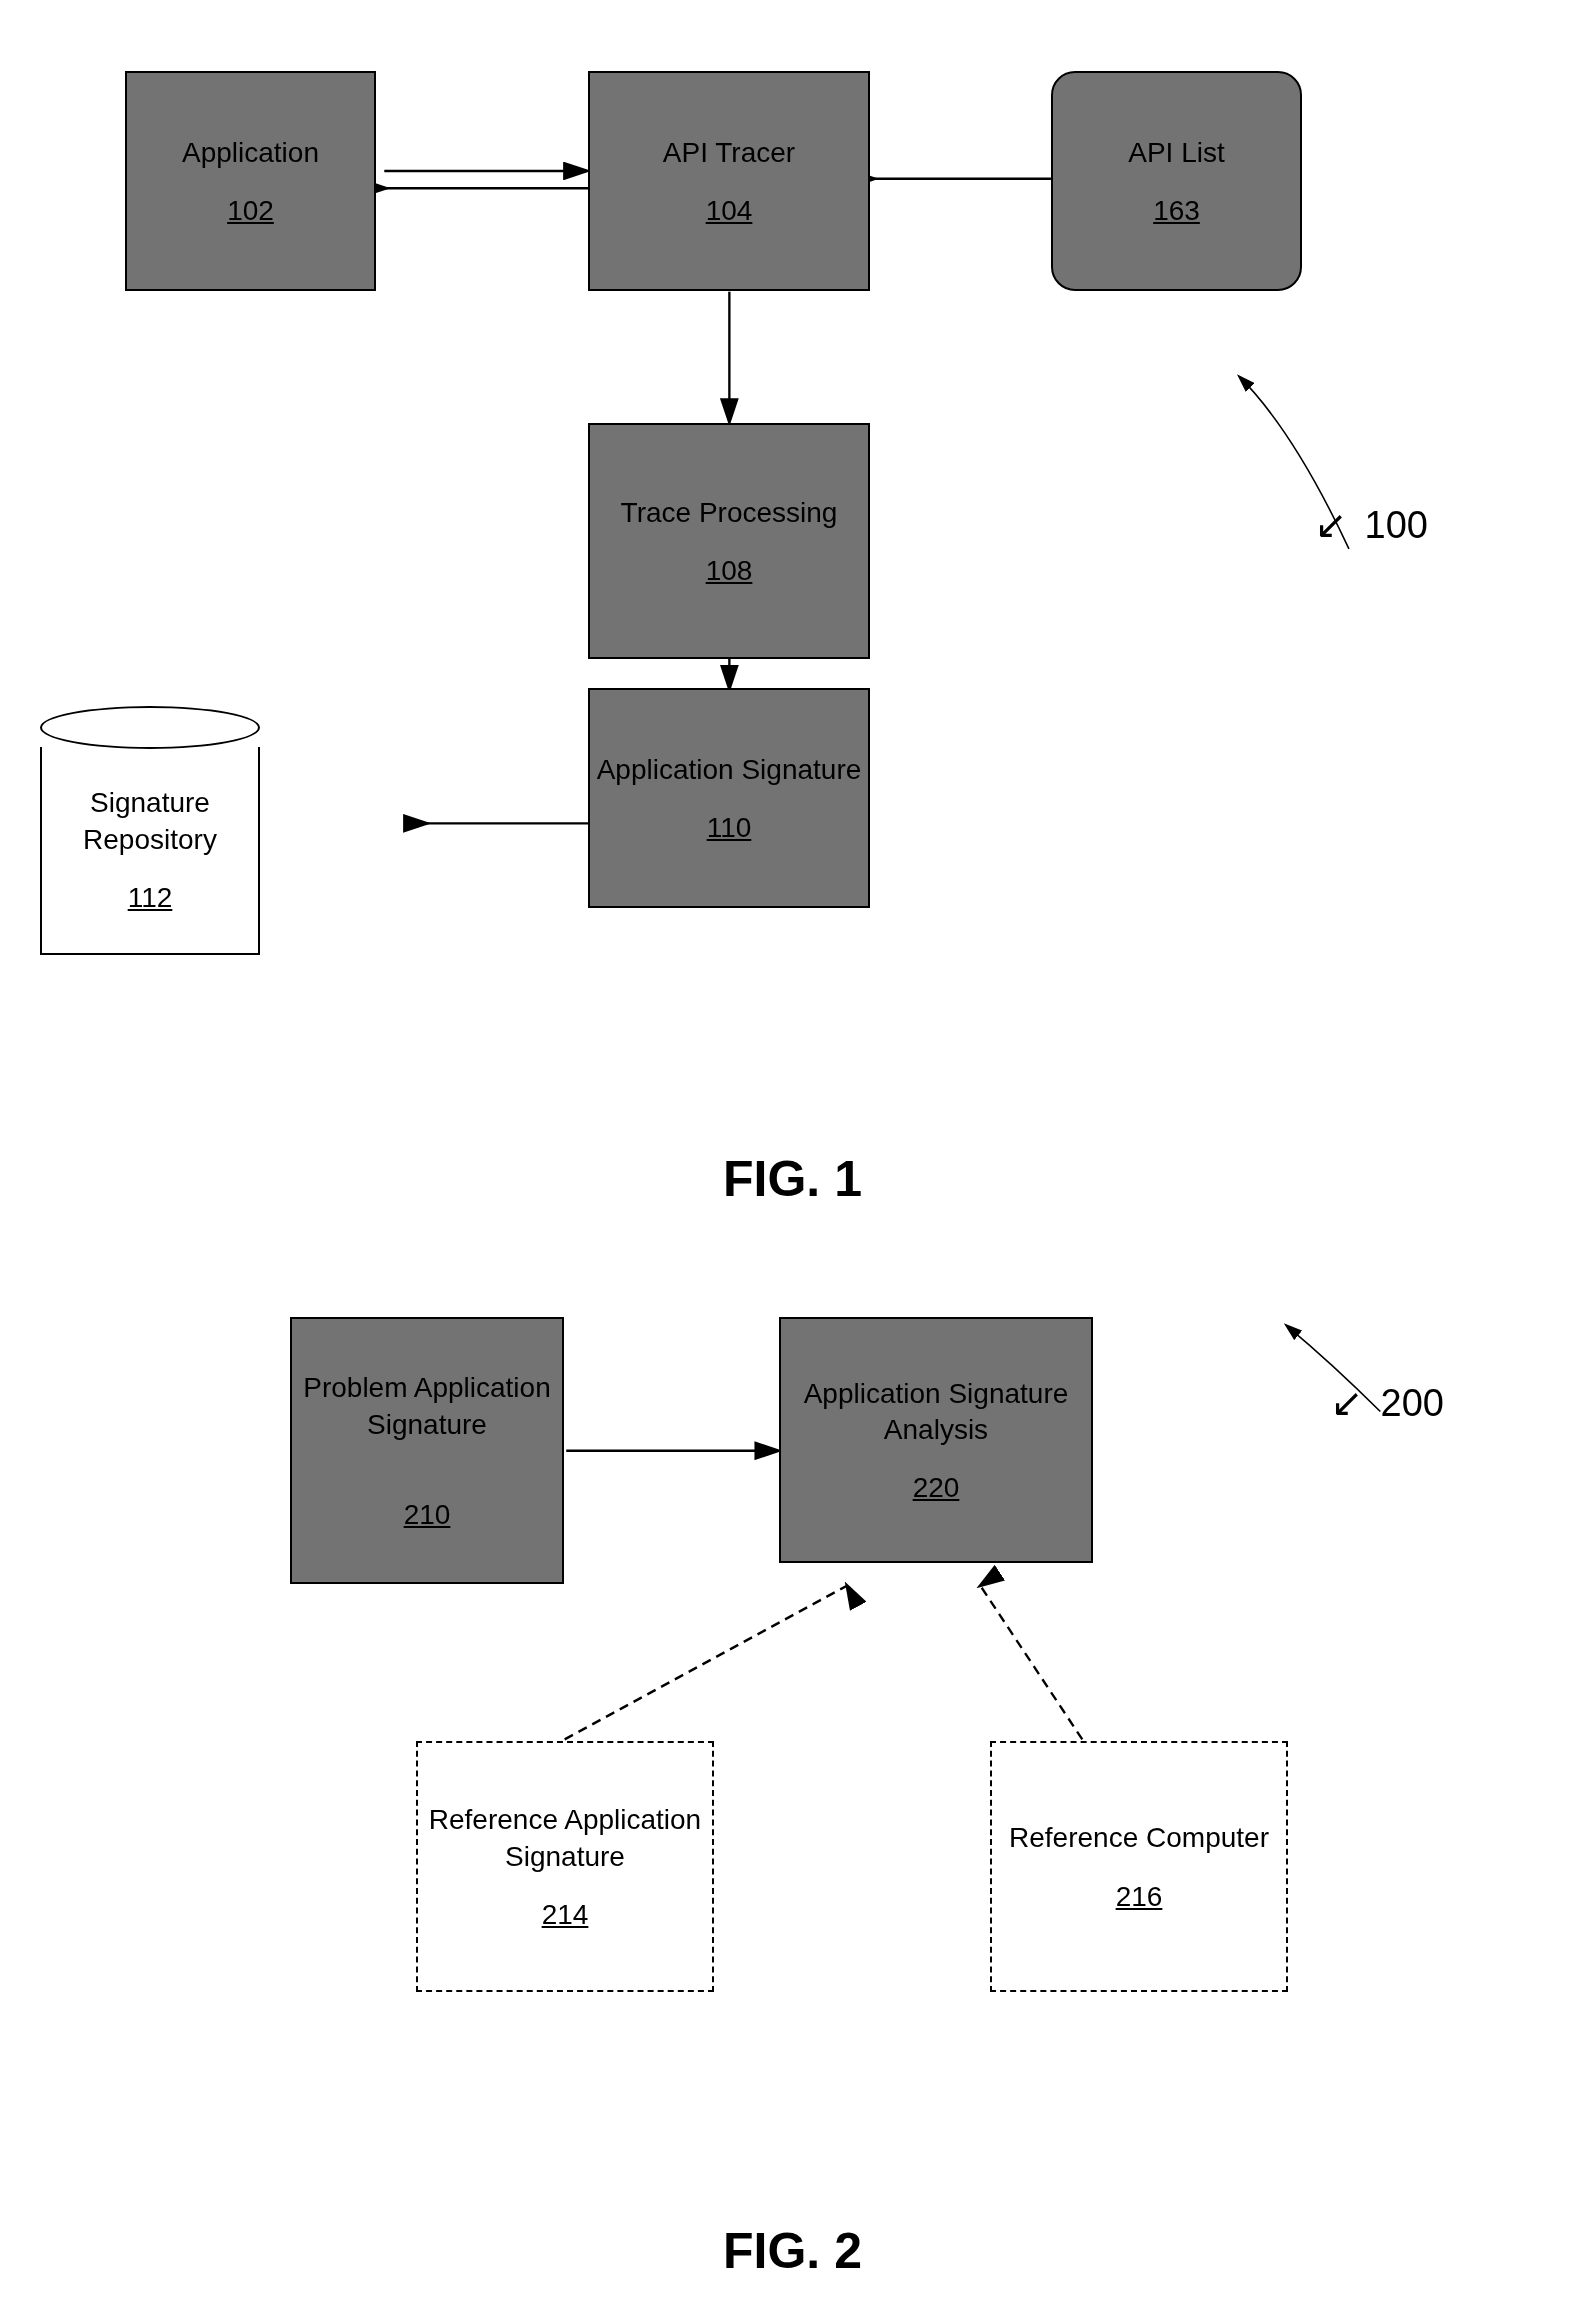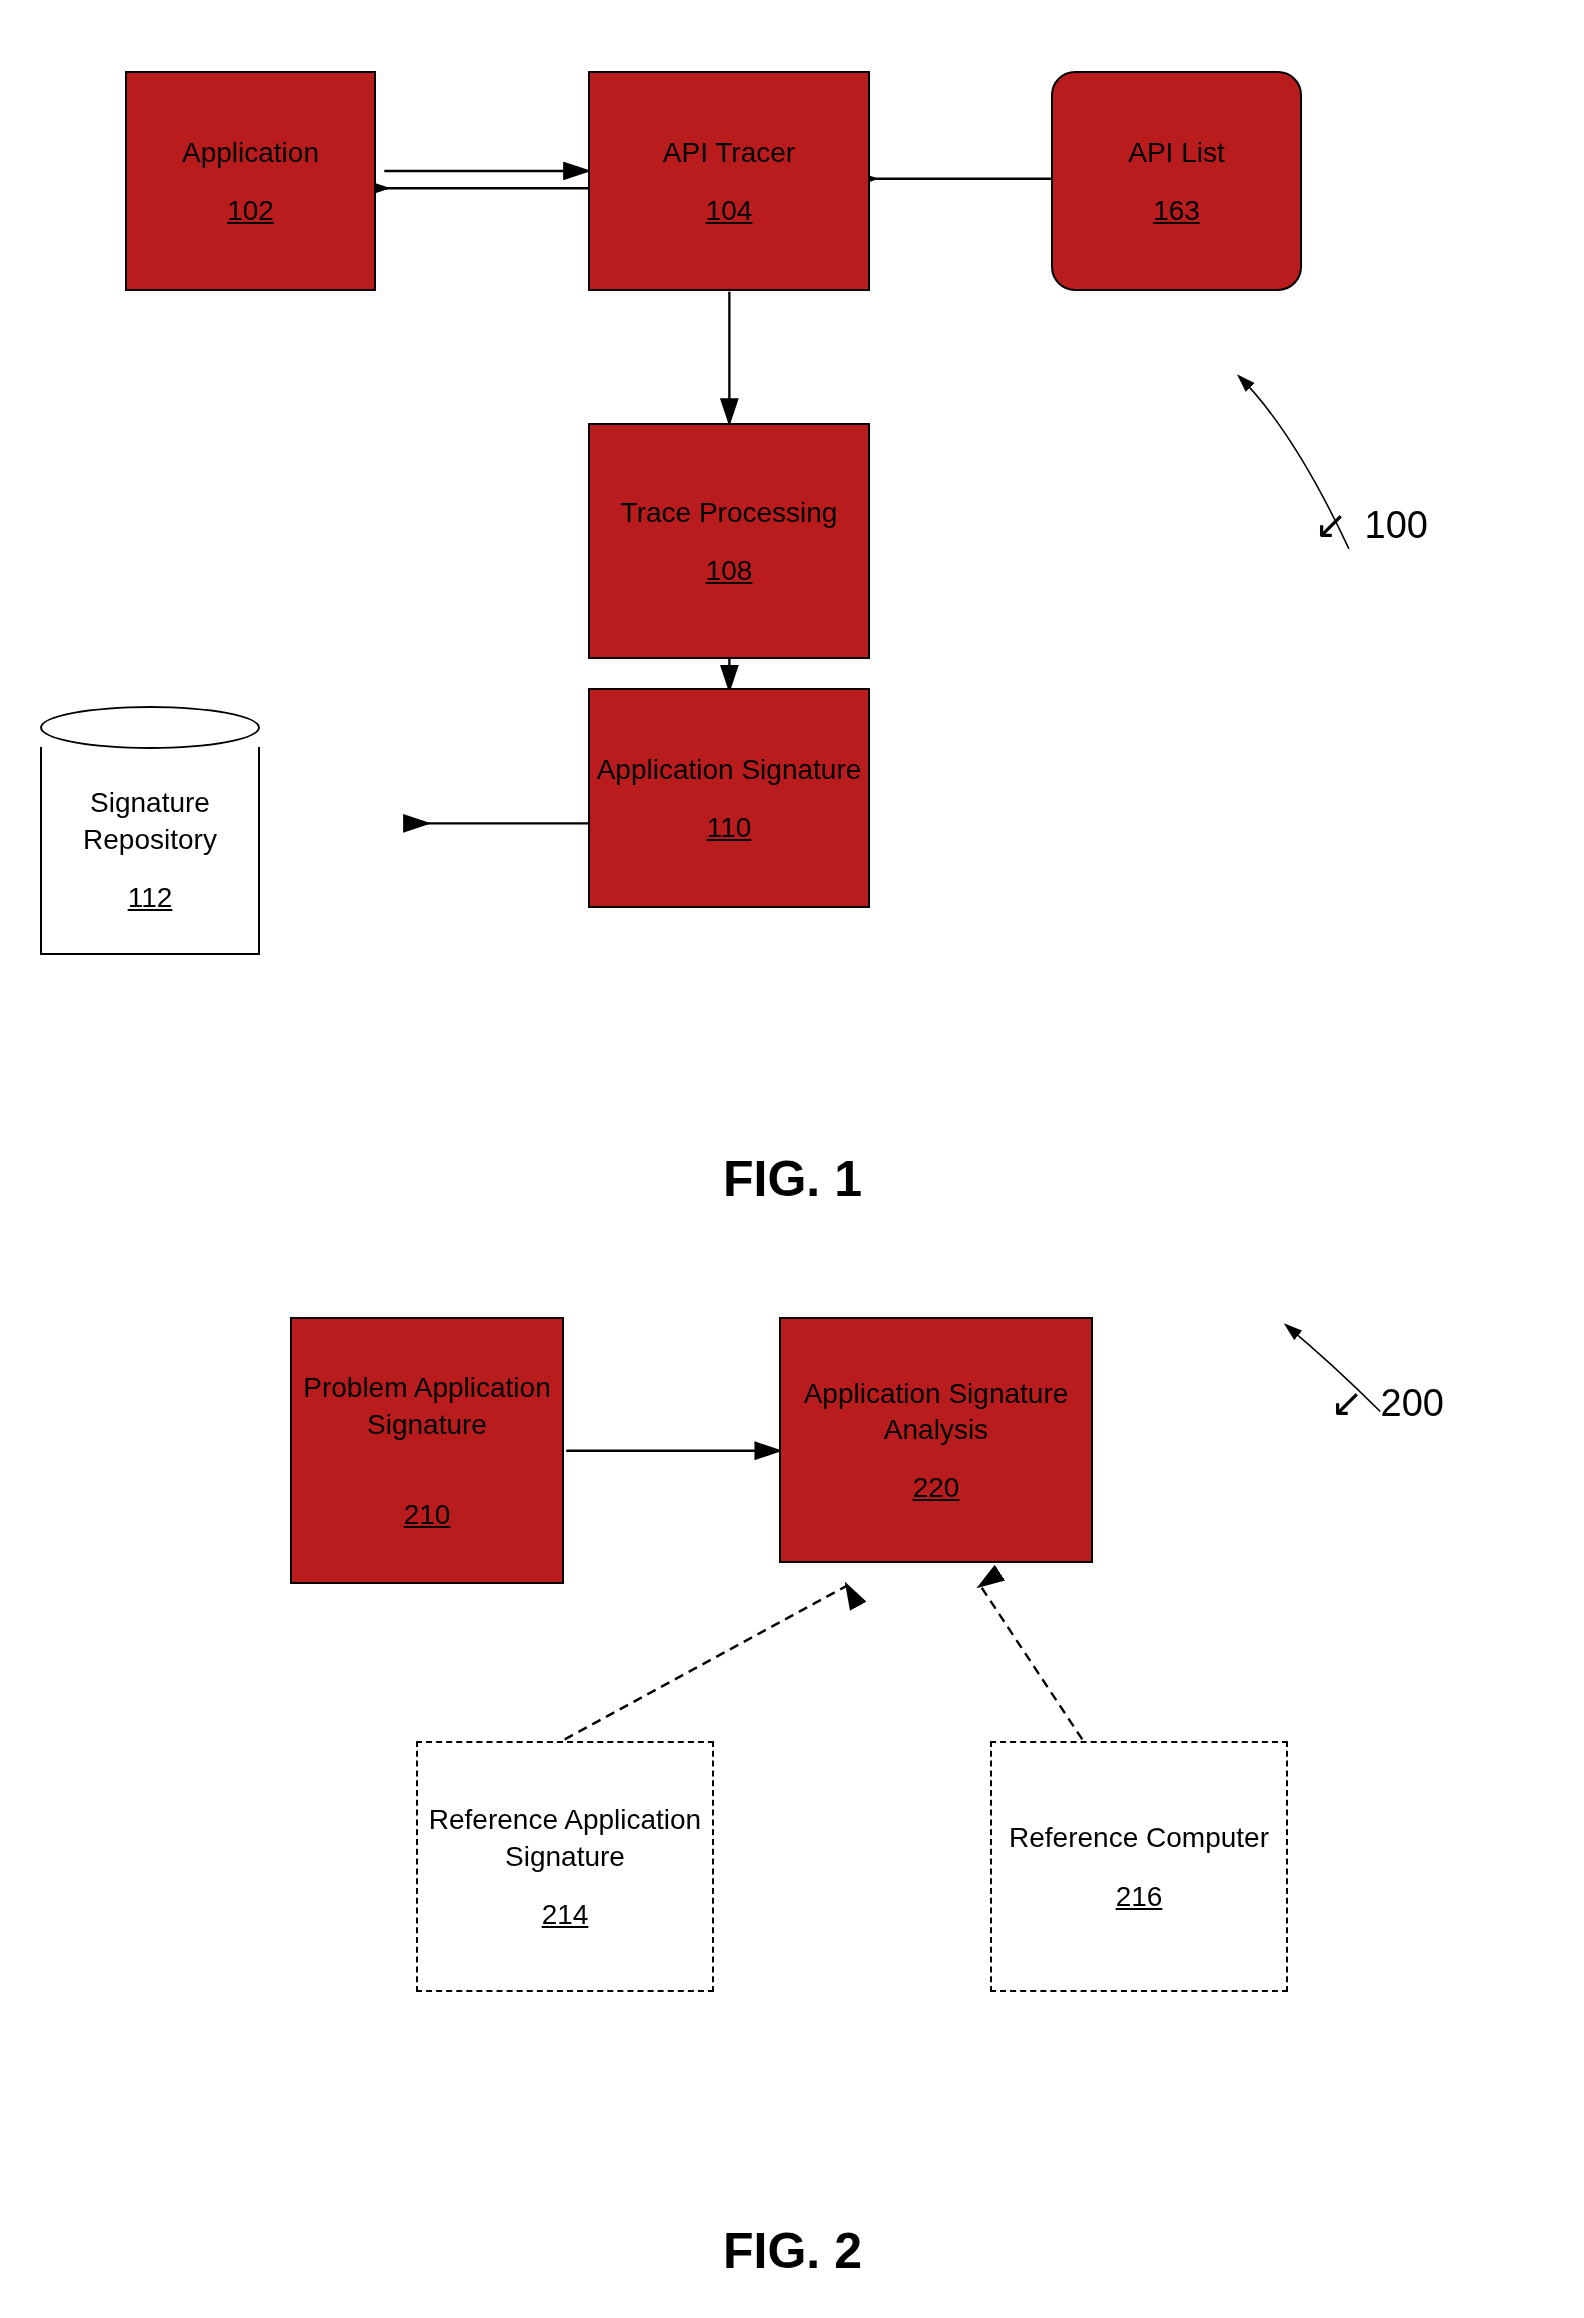--- a/index.html
+++ b/index.html
@@ -21,21 +21,21 @@
     
     .fig2-section {
       width: 100%;
       height: 1080px;
       position: relative;
     }
 
     .box {
       position: absolute;
       border: 2.4px solid #000;
-      background: #b91c1c;
+      background: #737373;
       display: flex;
       flex-direction: column;
       align-items: center;
       justify-content: center;
       text-align: center;
     }
 
     .box-dashed {
       position: absolute;
       border: 2.4px dashed #000;

